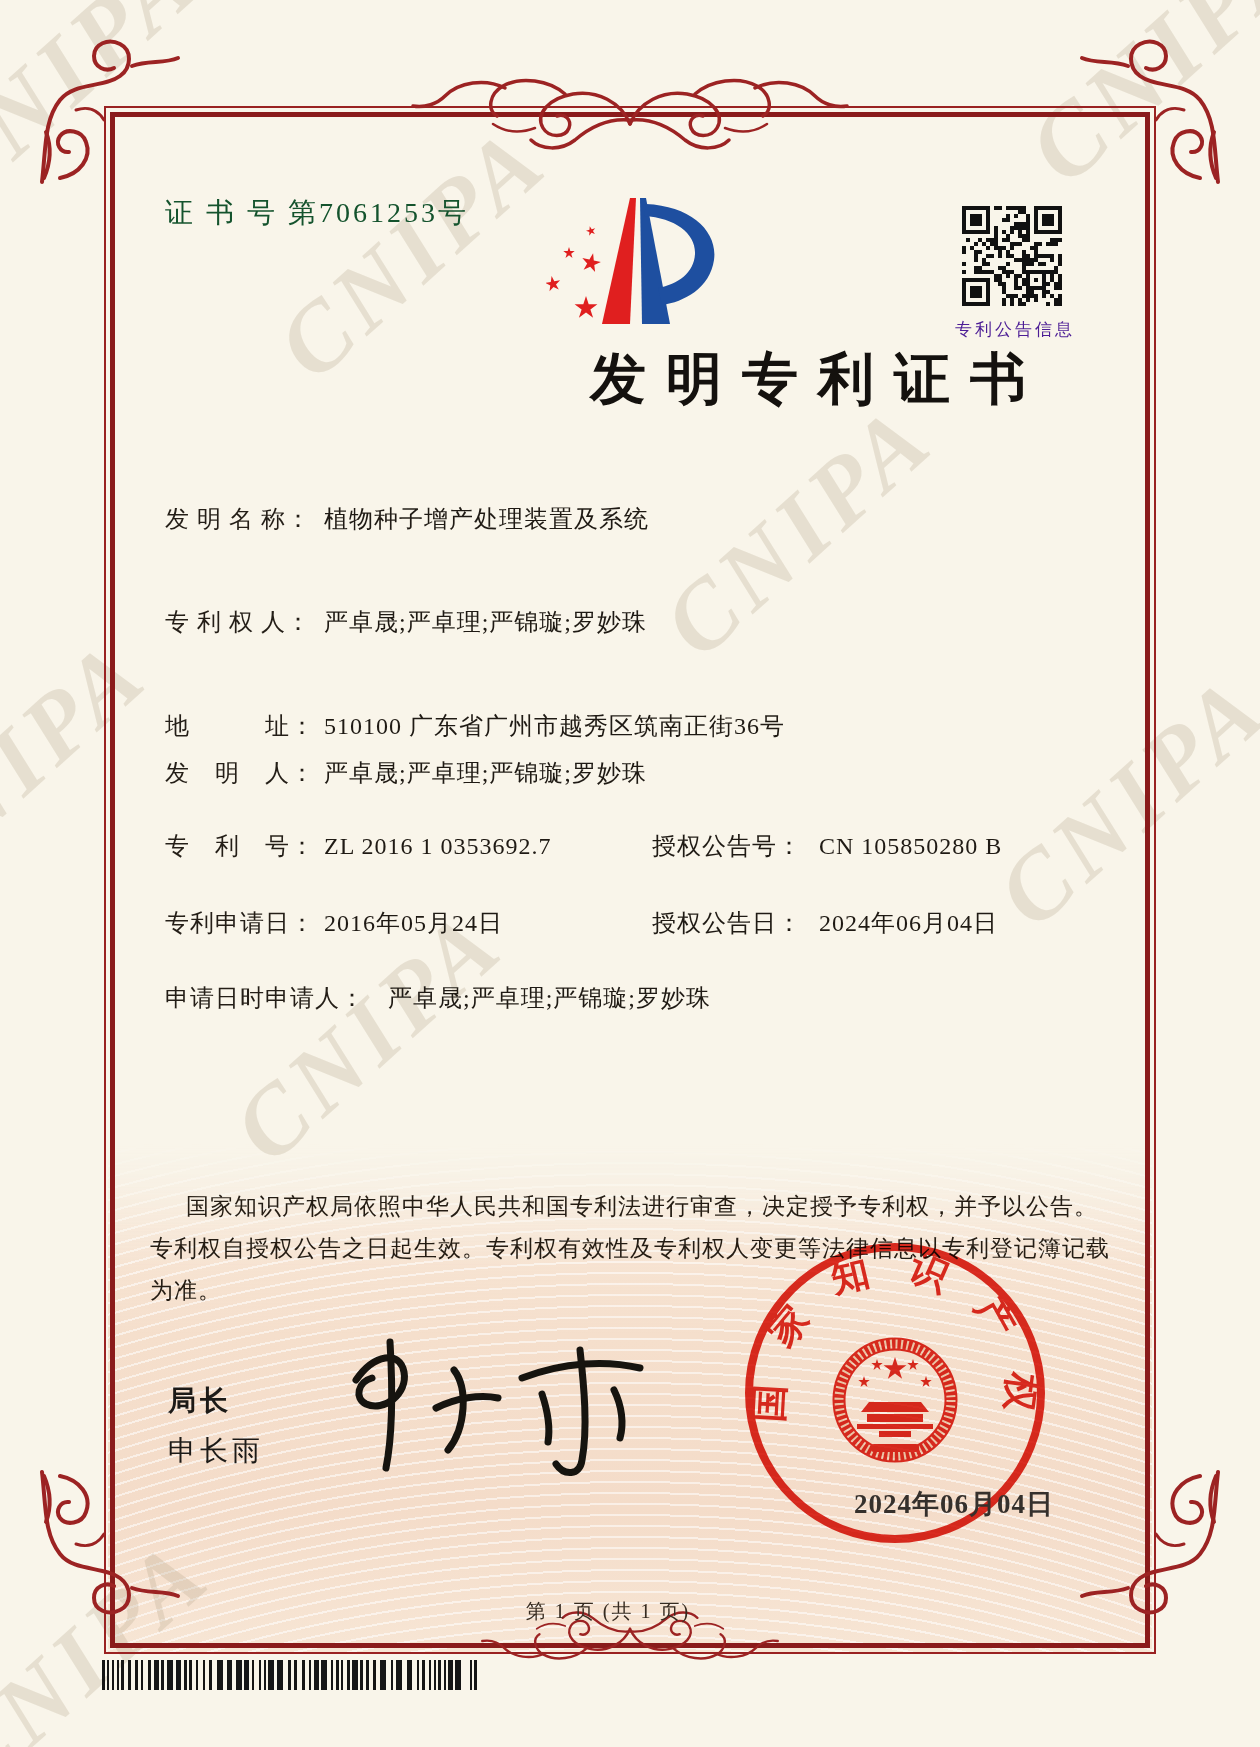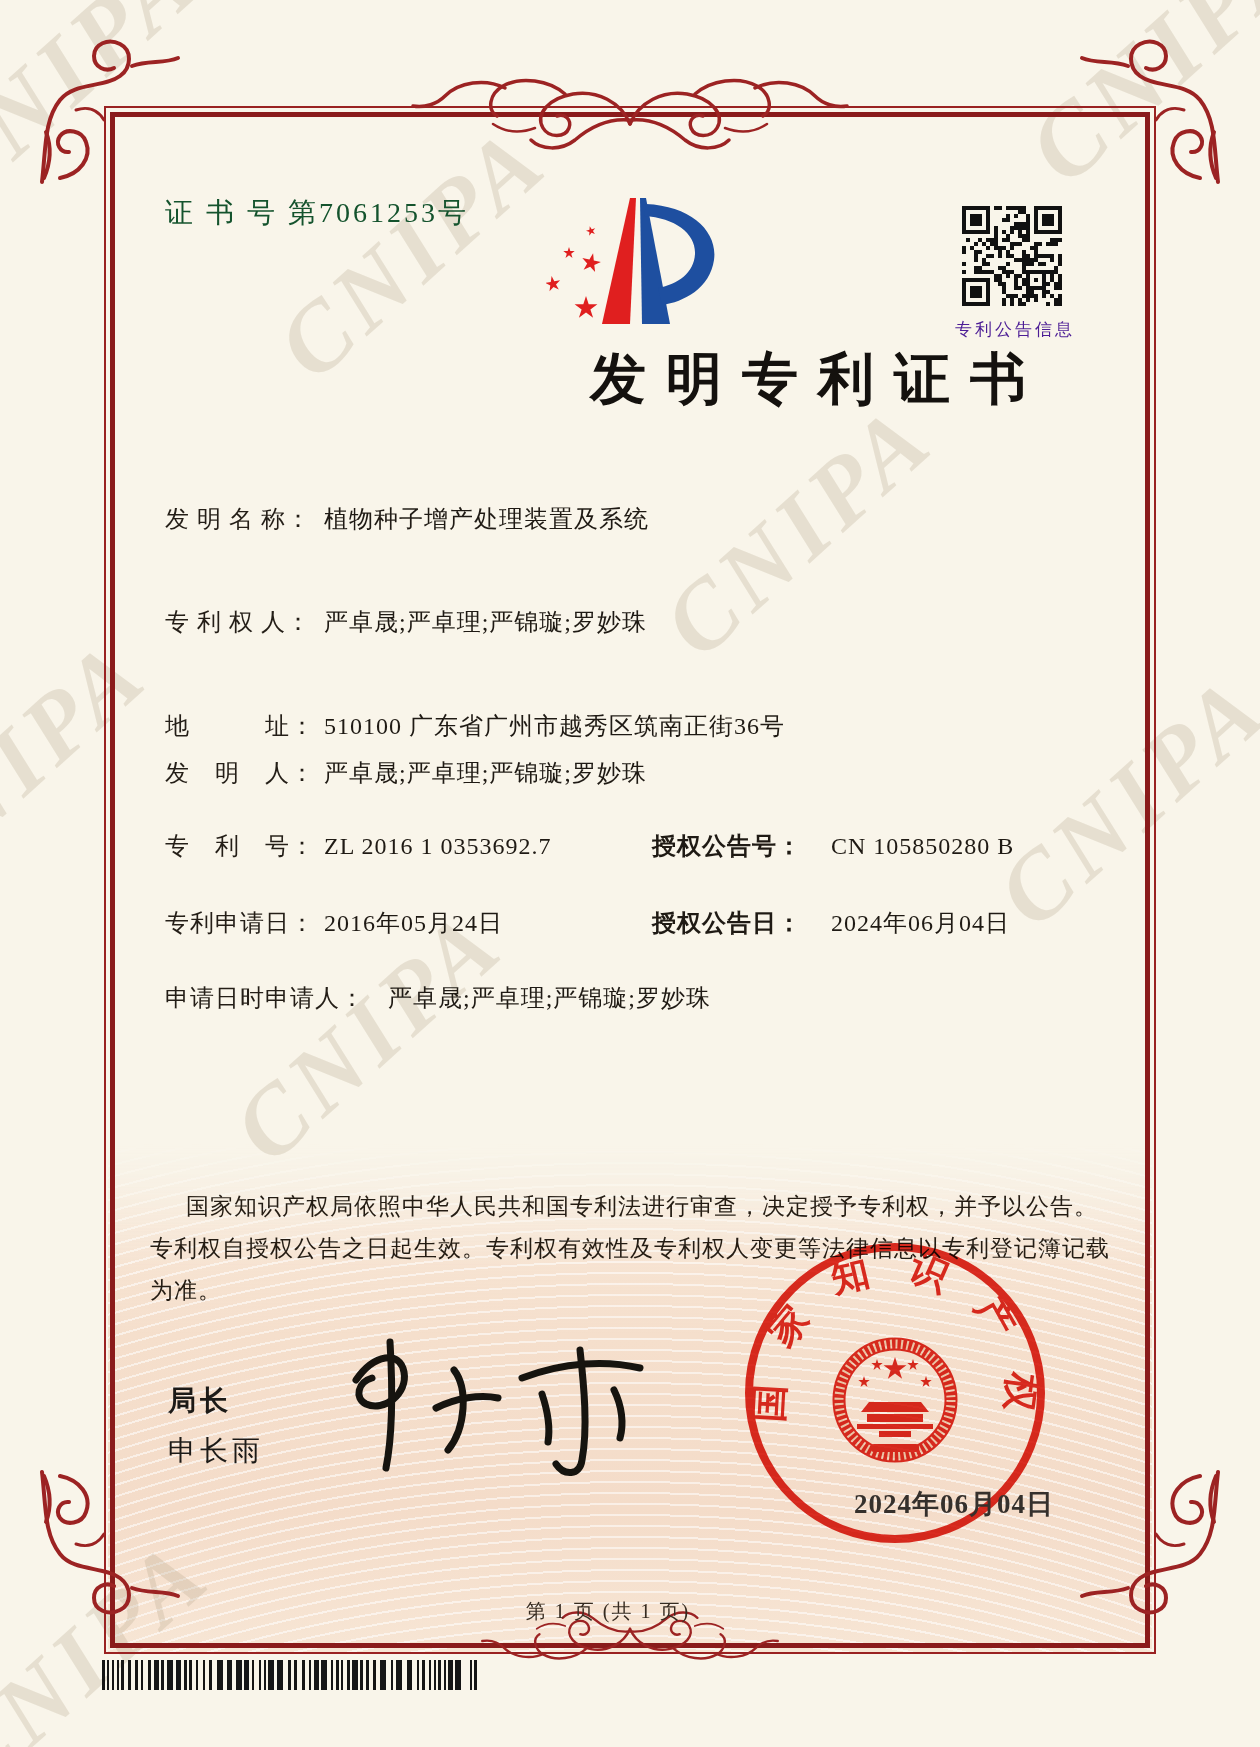--- a/index.html
+++ b/index.html
@@ -50,21 +50,21 @@
     font-size:56px; font-weight:bold; letter-spacing:20px; text-indent:20px;
     color:#14110e;
   }
   .row{
     position:absolute; left:165px; font-size:24px; letter-spacing:1px;
     white-space:nowrap; color:#1f1a14;
   }
   .row .lbl{display:inline-block; width:152px; color:#241e17;}
   .row .lbl-long{display:inline-block; margin-right:16px; color:#241e17;}
   .rcol{position:absolute; left:487px; top:0; white-space:nowrap;}
-  .rcol .lbl2{margin-right:22px;font-weight:bold;}
+  .rcol .lbl2{margin-right:10px;}
   .legal{
     position:absolute; left:150px; top:1186px; width:968px;
     font-size:23px; line-height:42px; color:#241c13; letter-spacing:1px;
   }
   .legal .l1{text-indent:36px;}
   .officer-title{
     position:absolute; left:168px; top:1382px; font-size:28px; letter-spacing:4px;
     font-family:"Liberation Sans","DejaVu Sans",sans-serif; color:#1c1a17;font-weight:bold;
   }
   .officer-name{

